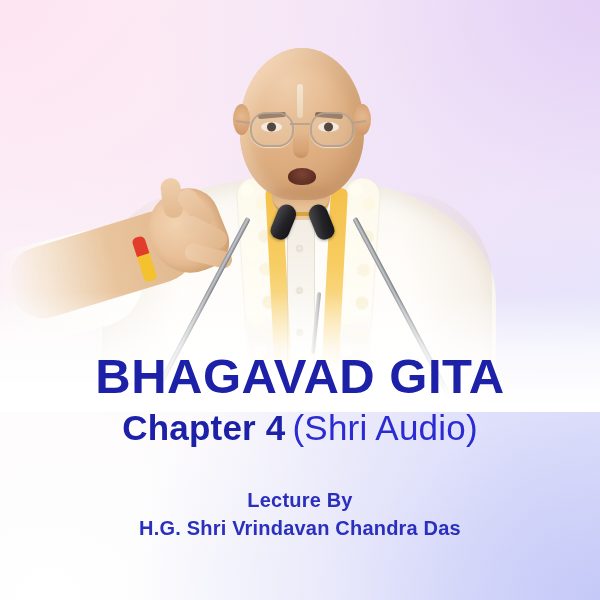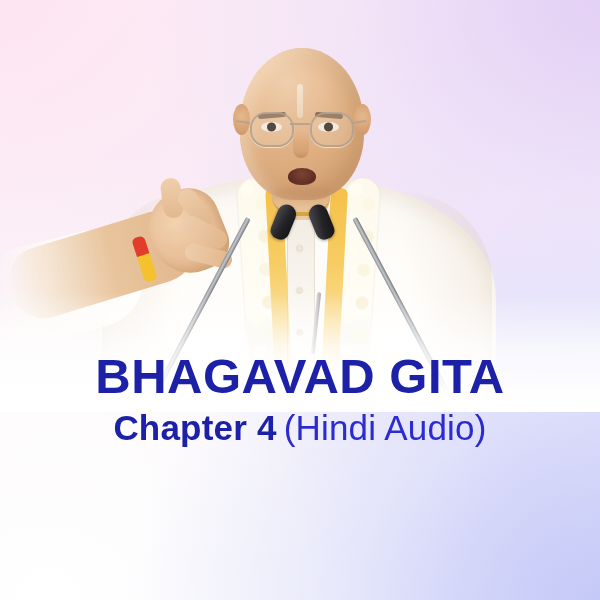--- a/index.html
+++ b/index.html
@@ -454,18 +454,22 @@
     <div class="mic-head left"></div>
     <div class="mic-head right"></div>
     <div class="mic-cable"></div>
   </div>
 
   <div class="bottom-fade"></div>
 
   <div class="text-block">
     <div class="title-main">BHAGAVAD GITA</div>
     <div class="title-sub">
-      <span class="chapter">Chapter 4</span><span class="audio">(Hindi Audio)</span>
+      <span class="chapter">Chapter 4</span><span class="audio">(Shri Audio)</span>
     </div>
   </div>
 
+  <div class="credit">
+    <span class="credit-label">Lecture By</span>
+    <span class="credit-name">H.G. Shri Vrindavan Chandra Das</span>
+  </div>
 
 </div>
 
 </body></html>

